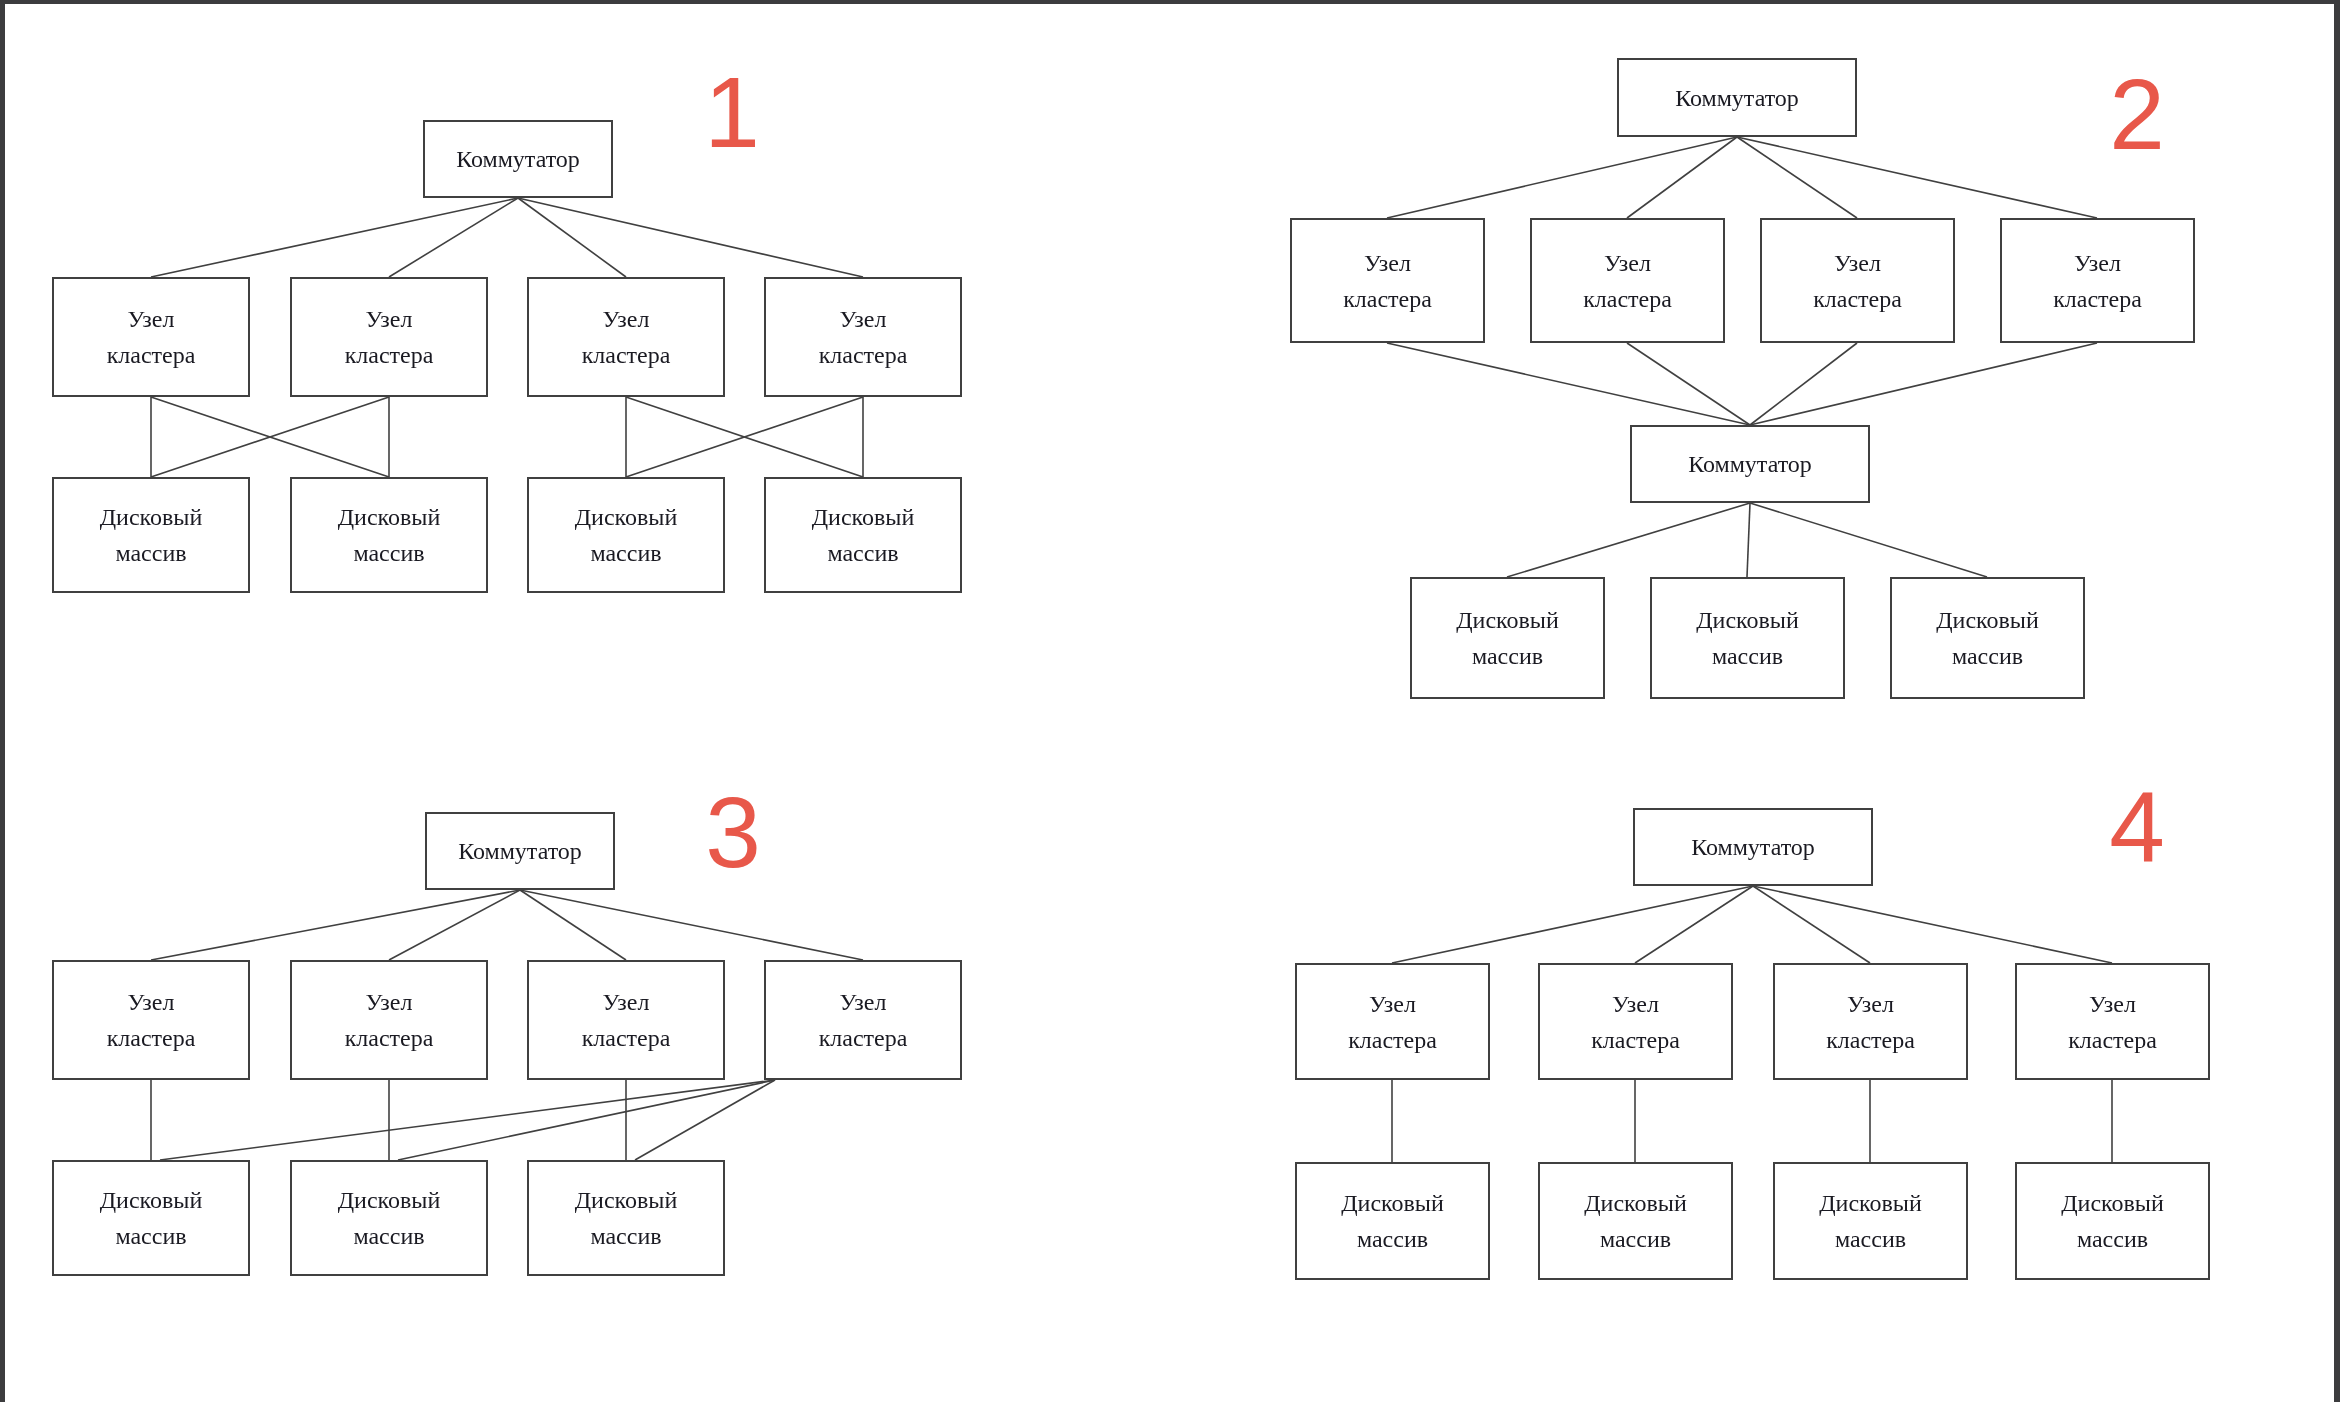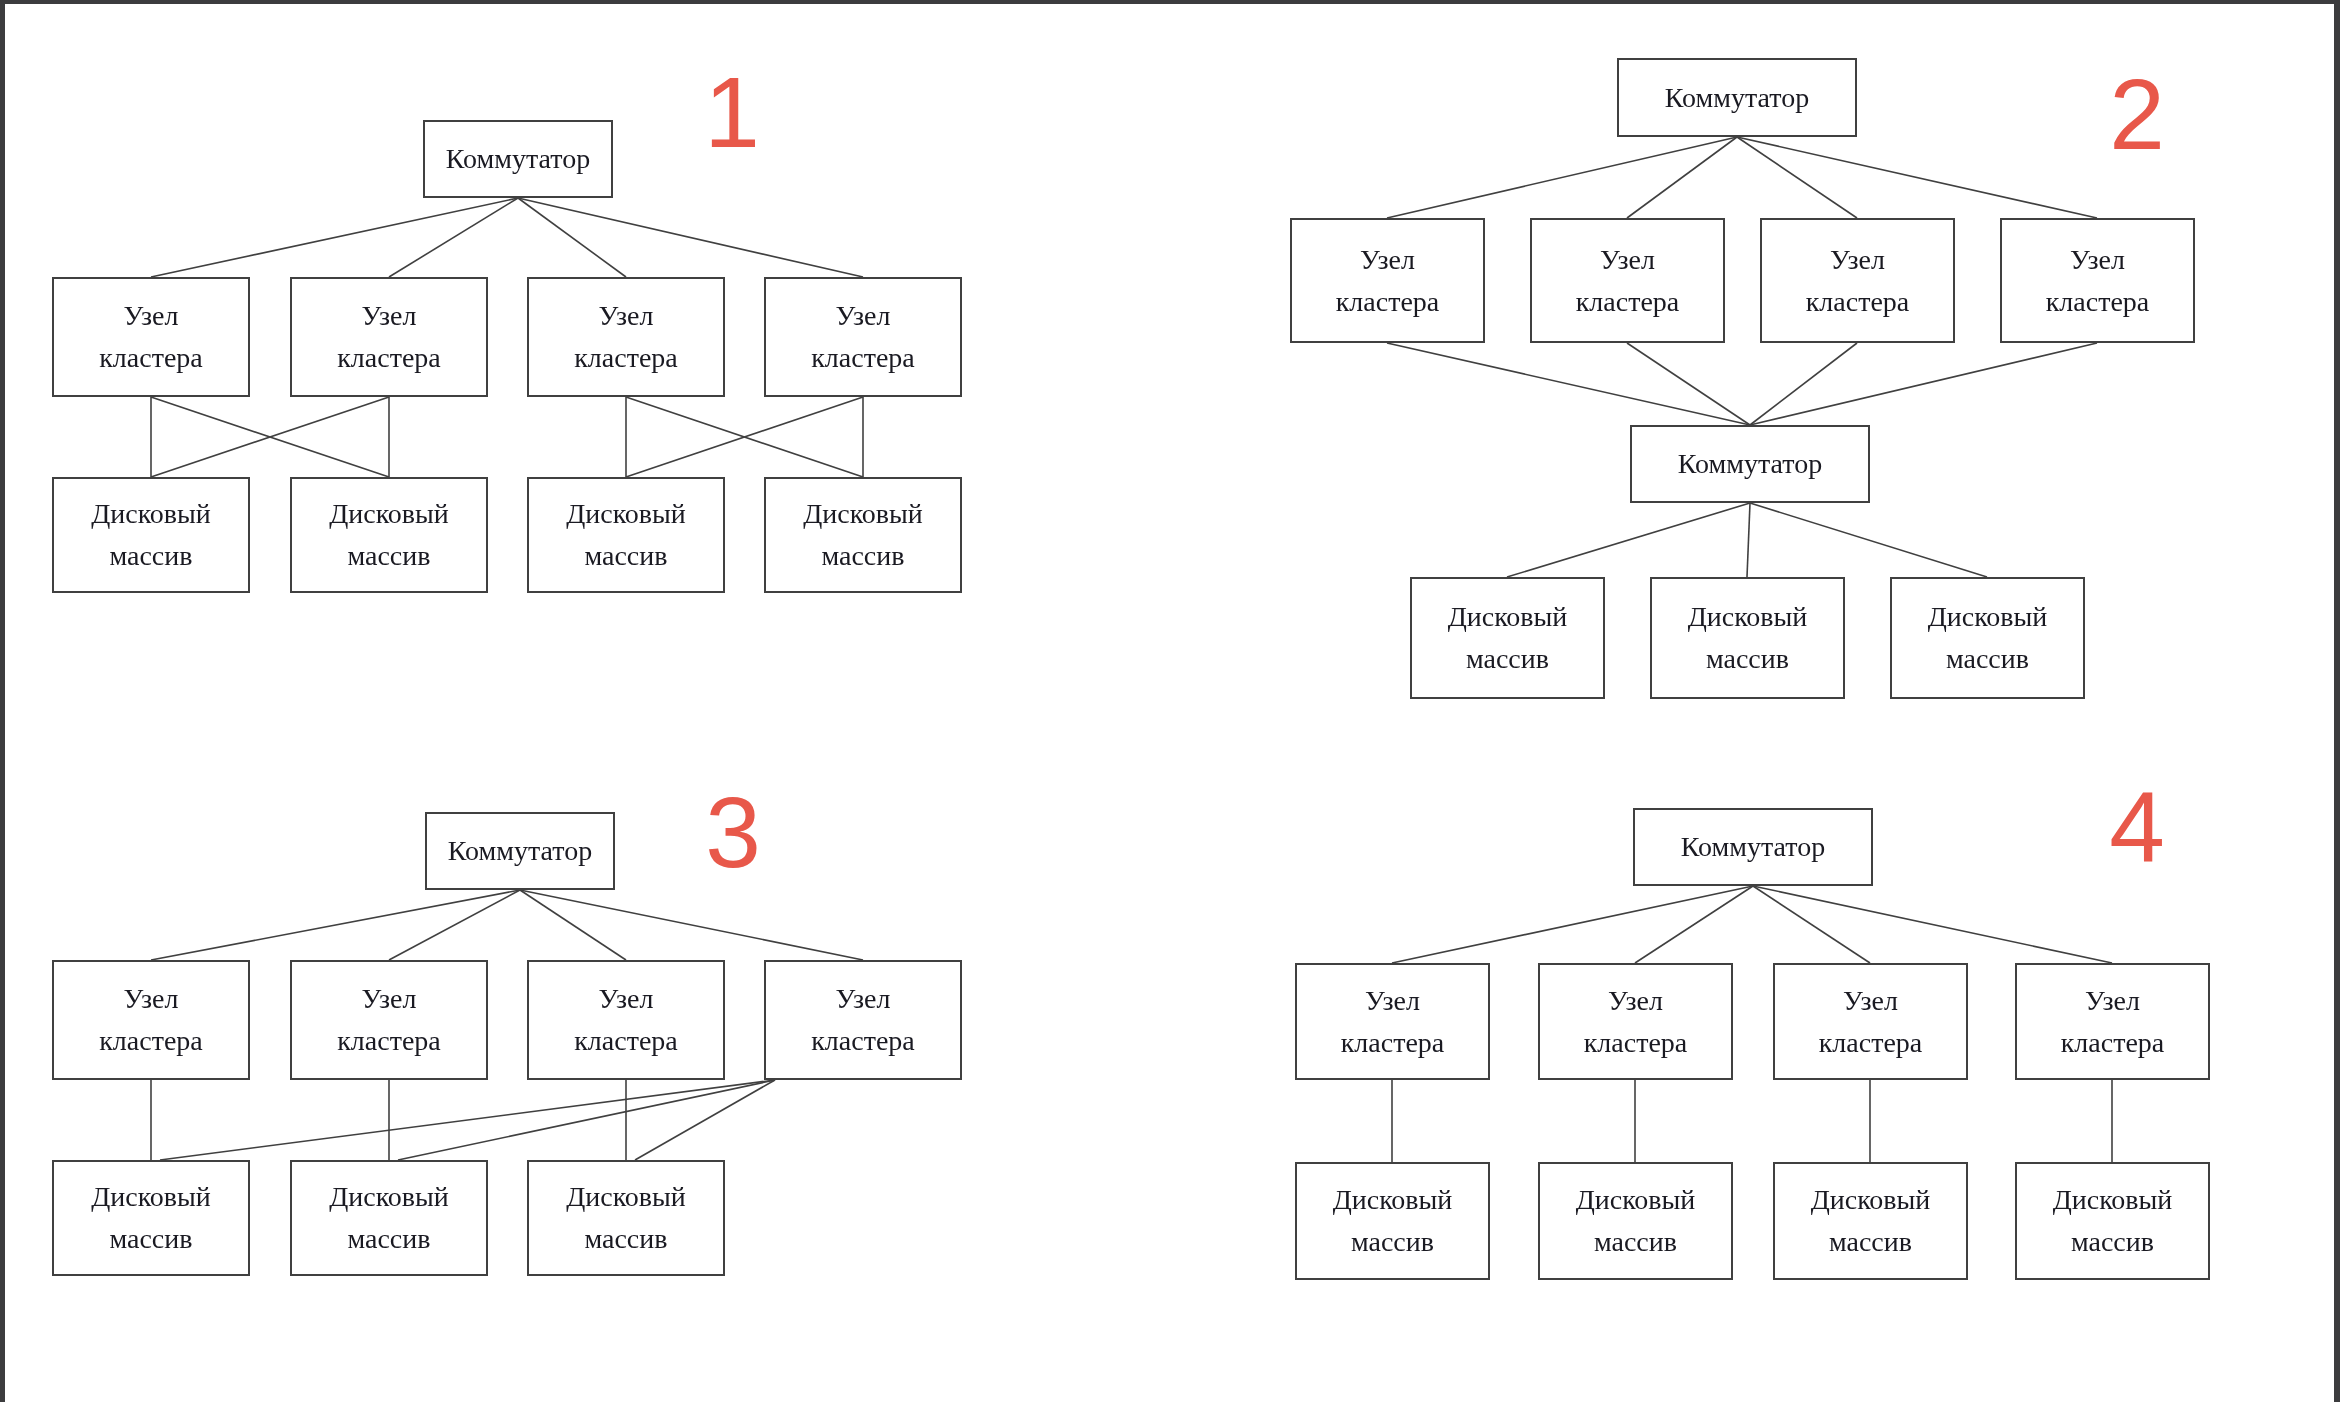--- a/index.html
+++ b/index.html
@@ -41,21 +41,21 @@
     position: absolute;
     box-sizing: border-box;
     background: #ffffff;
     border: 2px solid var(--boxborder, #404040);
     display: flex;
     align-items: center;
     justify-content: center;
     text-align: center;
     white-space: pre-line;
     font-family: "Liberation Serif", "DejaVu Serif", serif;
-    font-size: 28px;
+    font-size: 24px;
     line-height: 1.5;
     color: var(--text, #1a1a22);
   }
   .dnum {
     position: absolute;
     transform: translate(-50%, -50%);
     font-family: "Liberation Sans", "DejaVu Sans", sans-serif;
     font-weight: 500;
     font-size: 100px;
     line-height: 1;

